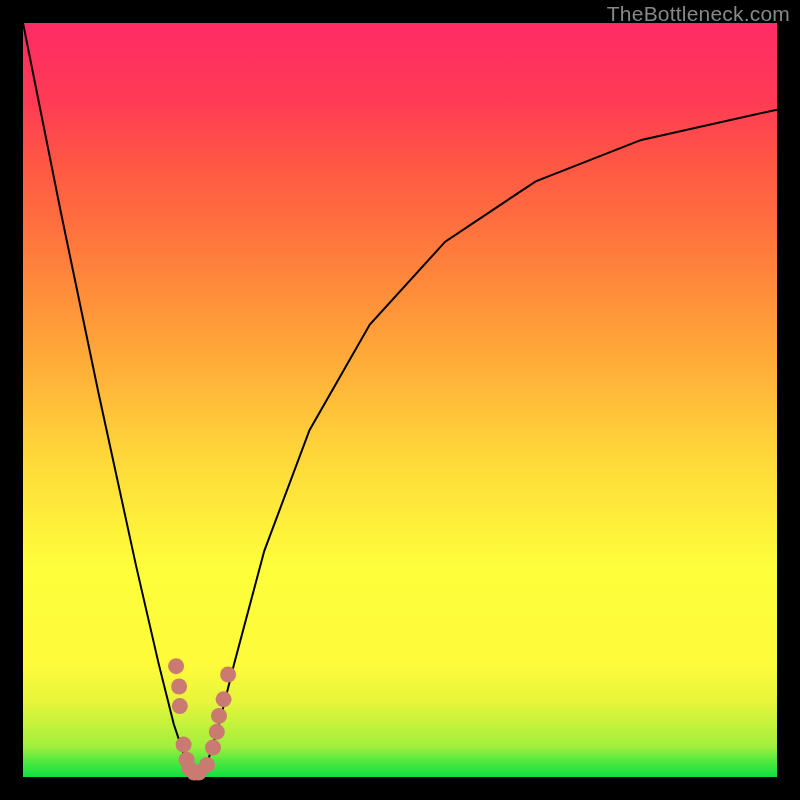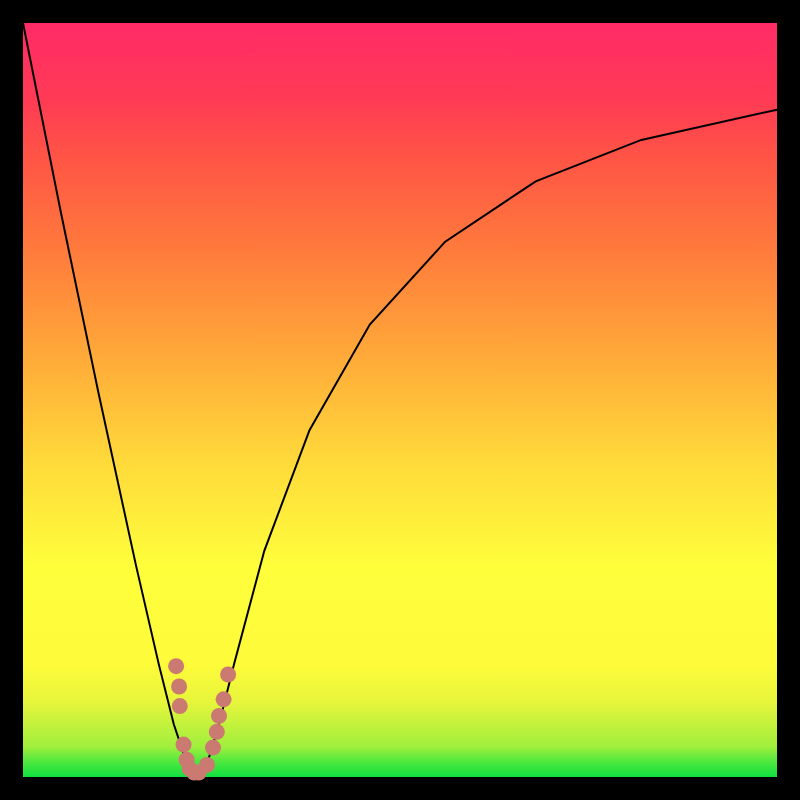--- a/index.html
+++ b/index.html
@@ -86,13 +86,14 @@
         <circle cx="175.7" cy="749.5" r="8" class="dot"></circle>
         <circle cx="184.0" cy="741.9" r="8" class="dot"></circle>
         <circle cx="190.0" cy="724.6" r="8" class="dot"></circle>
         <circle cx="193.8" cy="708.8" r="8" class="dot"></circle>
         <circle cx="196.0" cy="692.9" r="8" class="dot"></circle>
         <circle cx="200.6" cy="676.3" r="8" class="dot"></circle>
         <circle cx="205.1" cy="651.5" r="8" class="dot"></circle>
       </g>
   </svg>
 
+  <div class="watermark">TheBottleneck.com</div>
 </div>
 
 </body></html>

